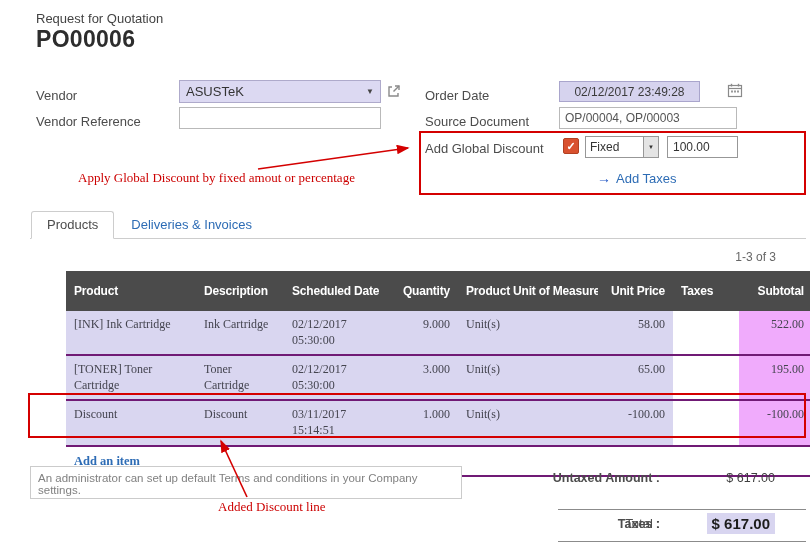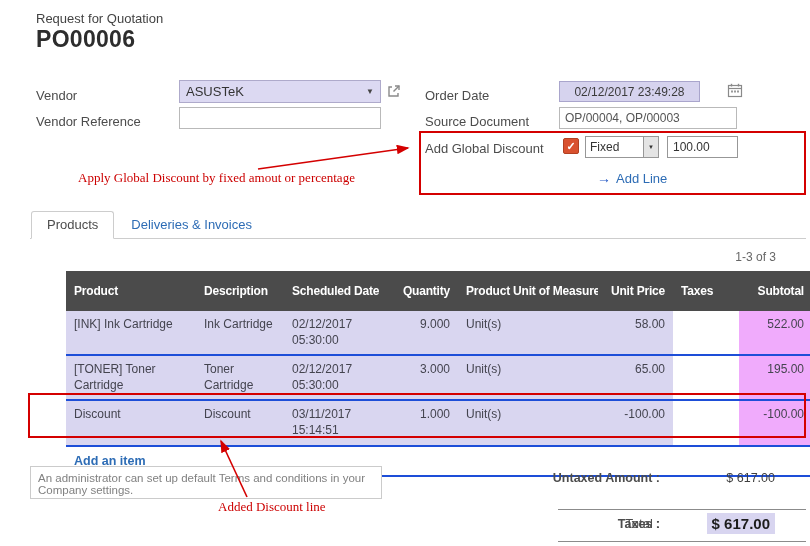--- a/index.html
+++ b/index.html
@@ -48,28 +48,28 @@
                 color:#4c4c4c; margin-bottom:-1px; margin-left:1px; position:relative; z-index:2; cursor:pointer; }
   .tab-inactive { padding:0 15px; line-height:27px; font-size:13px; color:#2d6cb5; cursor:pointer; margin-left:2px; }
 
   .pager { position:absolute; left:656px; top:250px; width:120px; text-align:right; font-size:12px; color:#666; }
 
   table.lines { position:absolute; left:30px; top:271px; width:746px; border-collapse:collapse; table-layout:fixed;margin-left:36px; }
   table.lines thead th { background:#4b4b4b; color:#fff; font-size:12px; font-weight:bold; height:40px;
                          padding:0 8px; text-align:left; white-space:nowrap; overflow:hidden; letter-spacing:-0.2px; }
   table.lines th.r, table.lines td.r { text-align:right; }
   table.lines tbody td { font-size:12px; color:#44444f; padding:6px 8px; vertical-align:top;
-                         line-height:1.3; border-bottom:2px solid #1d4ed8; word-wrap:break-word; }
+                         line-height:1.3; border-bottom:2px solid #701a75; word-wrap:break-word;font-family:Liberation Serif, serif; }
   td.p { background:#d9d6f0; }
   td.w { background:#fff; }
   td.g { background:#f0abfc; }
   tr.add-row td { padding:5px 8px 7px; background:#fff; border-bottom:1px solid #dcdcdc; }
   tr.add-row a { font-size:12.5px; color:#2d6cb5; font-weight:bold; text-decoration:none; cursor:pointer; }
 
-  .terms { position:absolute; left:30px; top:466px; width:352px; height:33px; border:1px solid #cbcbcb;
+  .terms { position:absolute; left:30px; top:466px; width:432px; height:33px; border:1px solid #cbcbcb;
            background:#fff; padding:5px 7px; font-size:11.5px; color:#818181; cursor:text; overflow:hidden; }
 
   .trow { position:absolute; left:520px; width:255px; display:flex; }
   .trow .tl { width:140px; text-align:right; font-size:12.5px; font-weight:bold; color:#4c4c4c; }
   .trow .tv { flex:1; text-align:right; font-size:12.5px; color:#3f3f3f; }
   .tdivider { position:absolute; left:558px; width:248px; border-top:1px solid #8b8b8b; height:0; }
   .total-row { position:absolute; left:520px; top:513px; width:255px; display:flex; align-items:center; }
   .total-row .tl { width:140px; text-align:right; font-size:13px; color:#4c4c4c; }
   .total-row .tv { flex:1; text-align:right; }
   .total-row .tv span { display:inline-block; background:#d8d5f0; font-size:15px; font-weight:bold;
@@ -128,21 +128,21 @@
   <div class="combo2">
     <span class="val">Fixed</span>
     <span class="btn">
       <span>▼</span>
     </span>
   </div>
   <input class="tinput amount" value="100.00" style="">
 
   <a class="add-line">
     <span class="arr">→</span>
-    <span>Add Line</span>
+    <span>Add Taxes</span>
   </a>
 
   <div class="tabbar">
     <div class="tab-active">
       <span>Products</span>
     </div>
     <div class="tab-inactive">
       <span>Deliveries &amp; Invoices</span>
     </div>
   </div>

